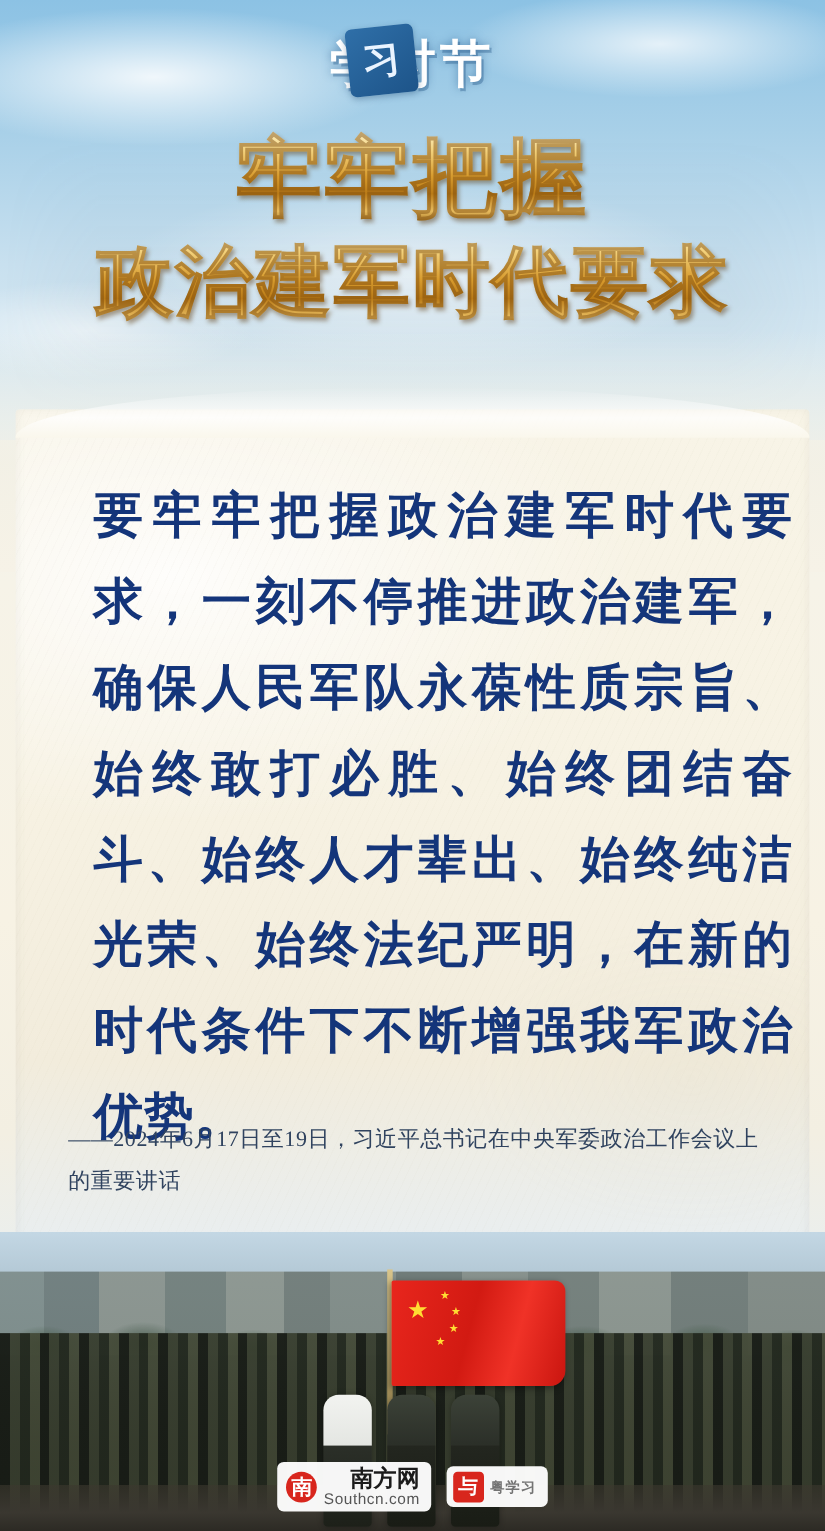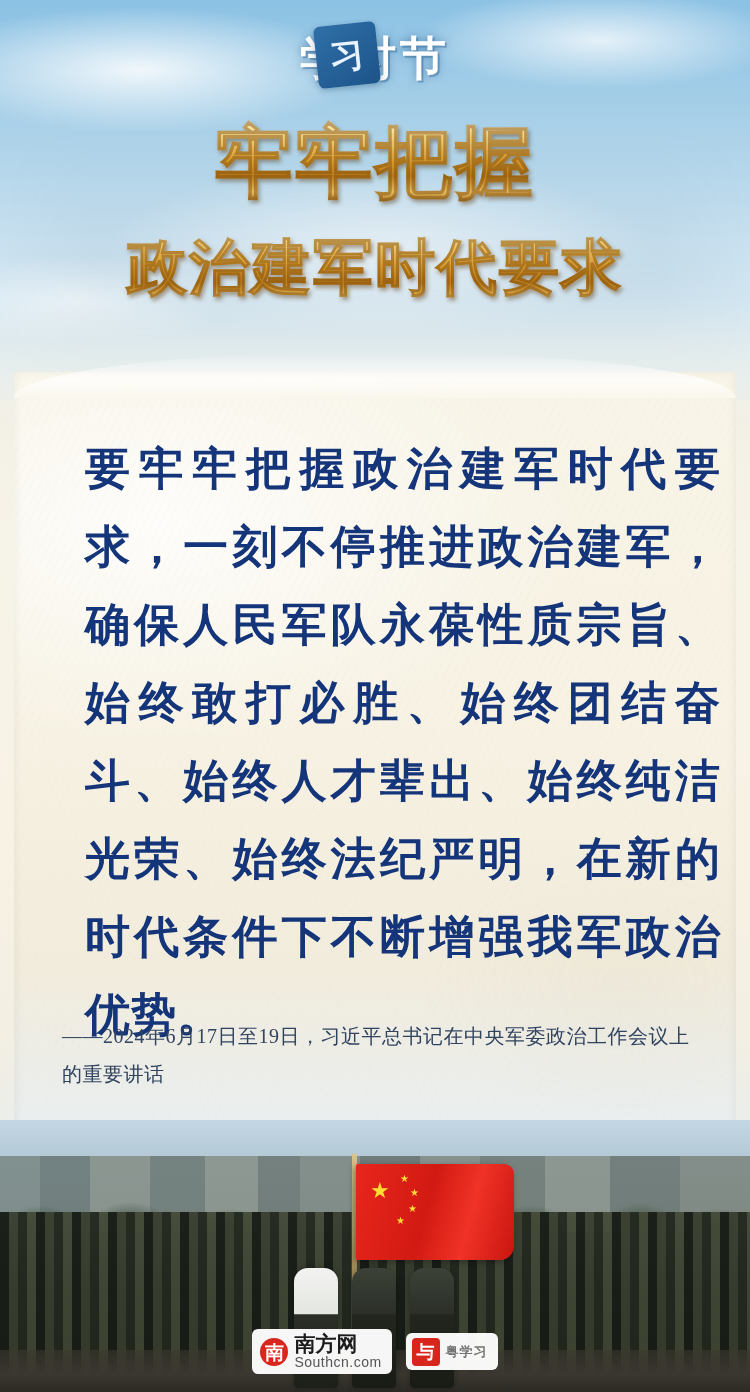--- a/index.html
+++ b/index.html
@@ -99,21 +99,21 @@
     font-weight: bold;
     letter-spacing: 2px;
     background: linear-gradient(180deg, #fff3c8 0%, #f2d07a 22%, #d79b2e 48%, #b97a17 66%, #e7bb5e 84%, #8f5c0d 100%);
     -webkit-background-clip: text;
     background-clip: text;
     color: transparent;
     -webkit-text-stroke: 1px rgba(120,70,10,0.45);
     filter: drop-shadow(2px 3px 2px rgba(90,55,10,0.45));
   }
   .title-line-1 { font-size: 78px; line-height: 88px; }
-  .title-line-2 { font-size: 60px; line-height: 96px; margin-top: 13px; }
+  .title-line-2 { font-size: 70px; line-height: 96px; margin-top: 2px; }
 
   
   .paper {
     position: absolute;
     left: 14px;
     top: 372px;
     width: 722px;
     height: 760px;
     background:
       radial-gradient(ellipse 600px 320px at 20% 20%, rgba(255,255,255,0.85) 0%, rgba(255,255,255,0) 70%),
@@ -332,21 +332,21 @@
     text-align: center;
     font-weight: bold;
   }
   .logo-yx-label {
     font-family: "Liberation Sans", sans-serif;
     font-size: 13px;
     color: #737373;
     font-weight: bold;
     letter-spacing: 1px;
   }
-  .stack { display: flex; flex-direction: column; align-items: flex-start; }
+  .stack { display: flex; flex-direction: column; align-items: flex-end; }
 </style>
 </head>
 <body>
 
 <div class="poster">
 
   <div class="sky"></div>
   <div class="bg-silhouette"></div>
   <div class="sky-haze"></div>
 

